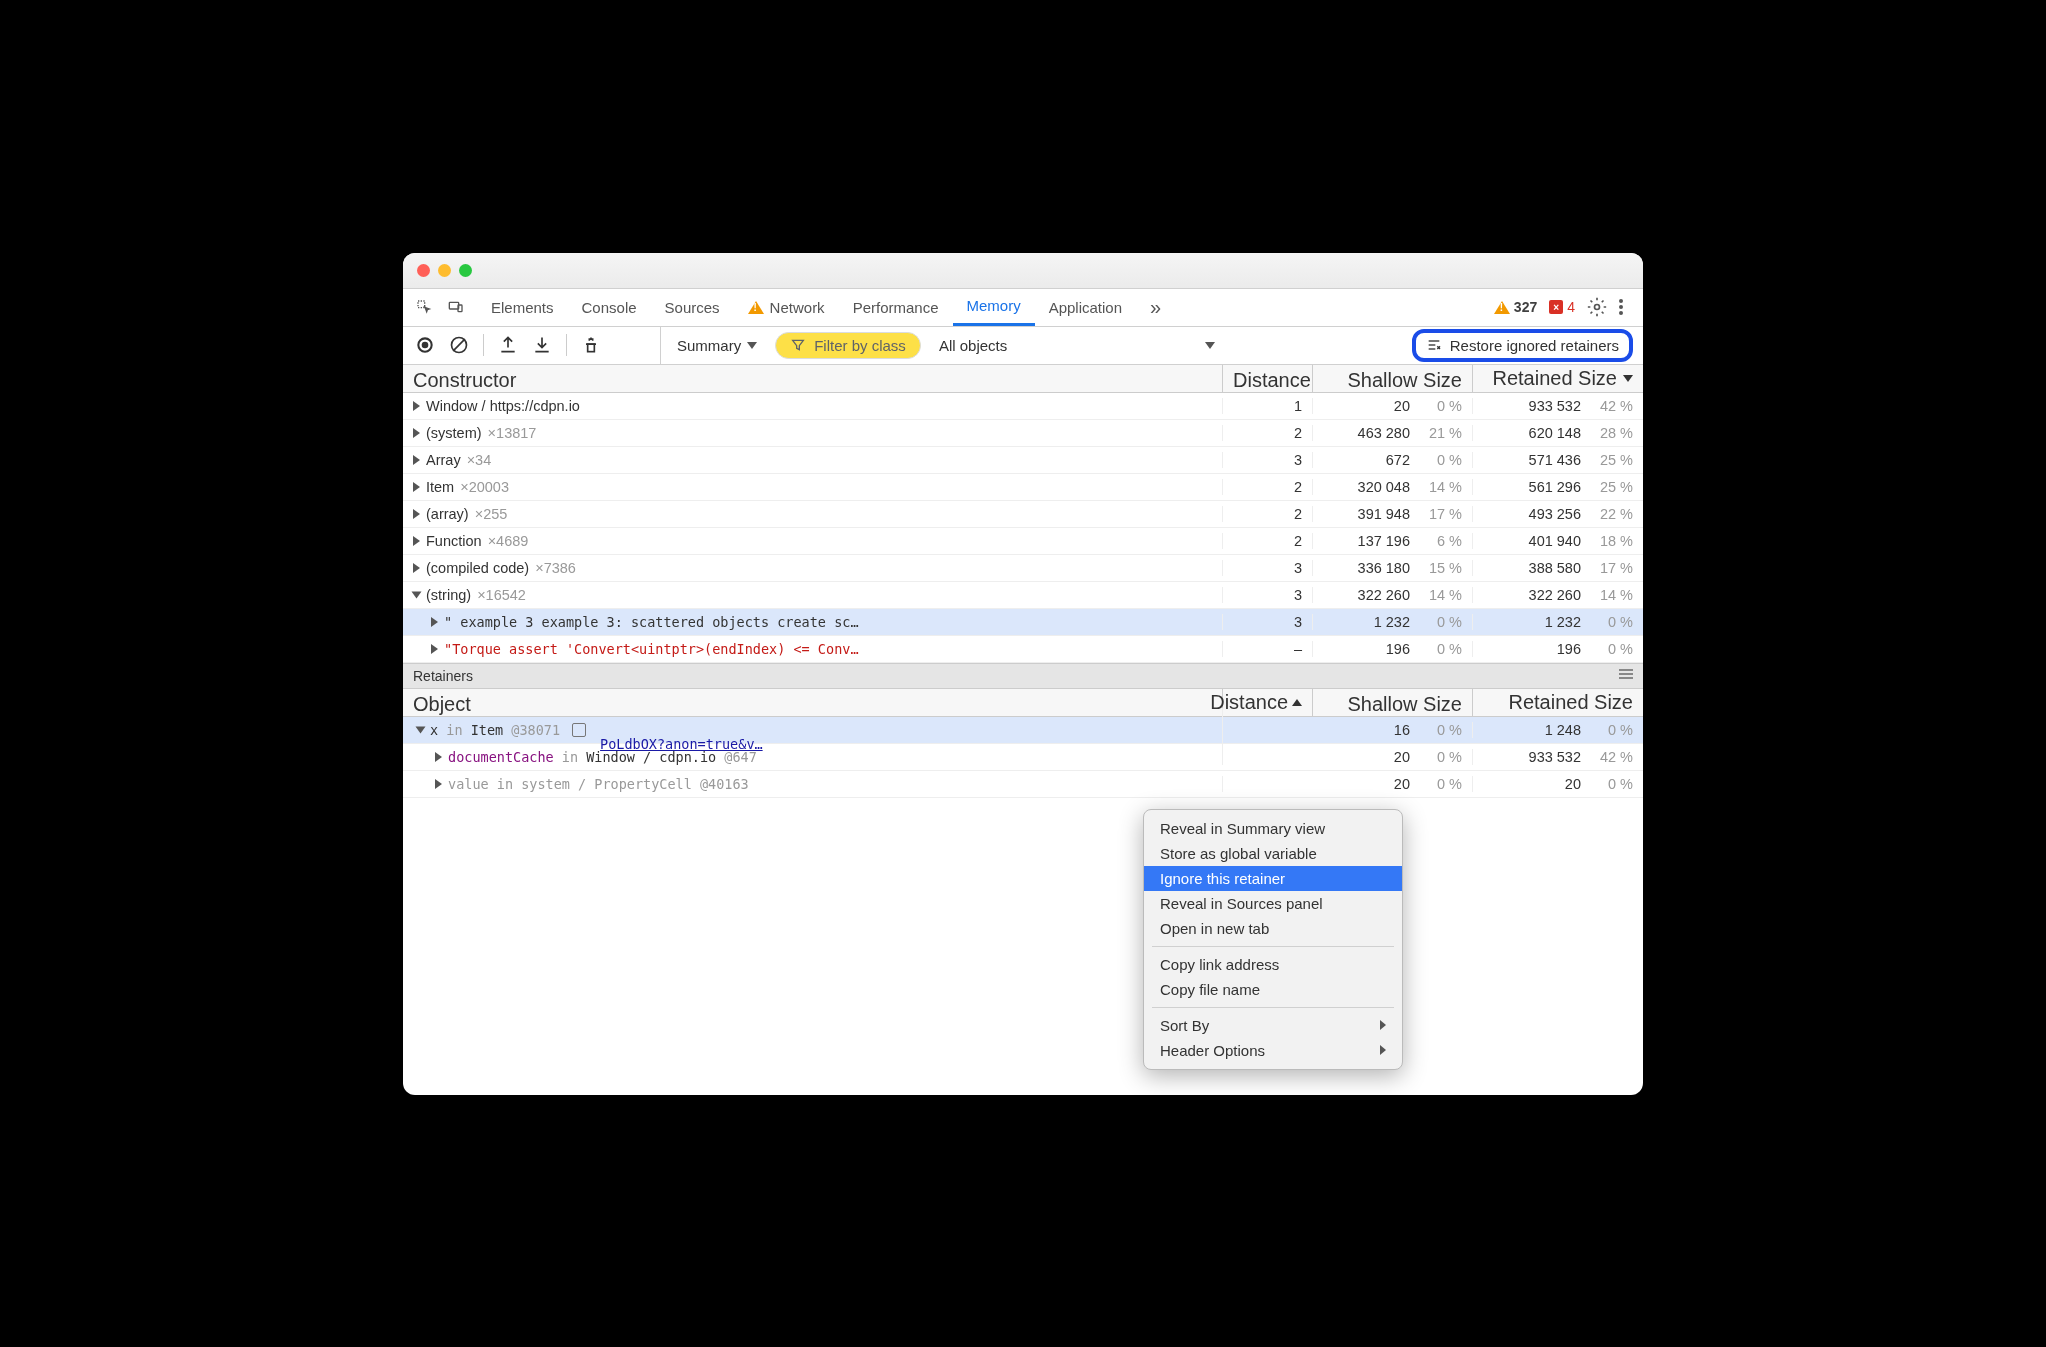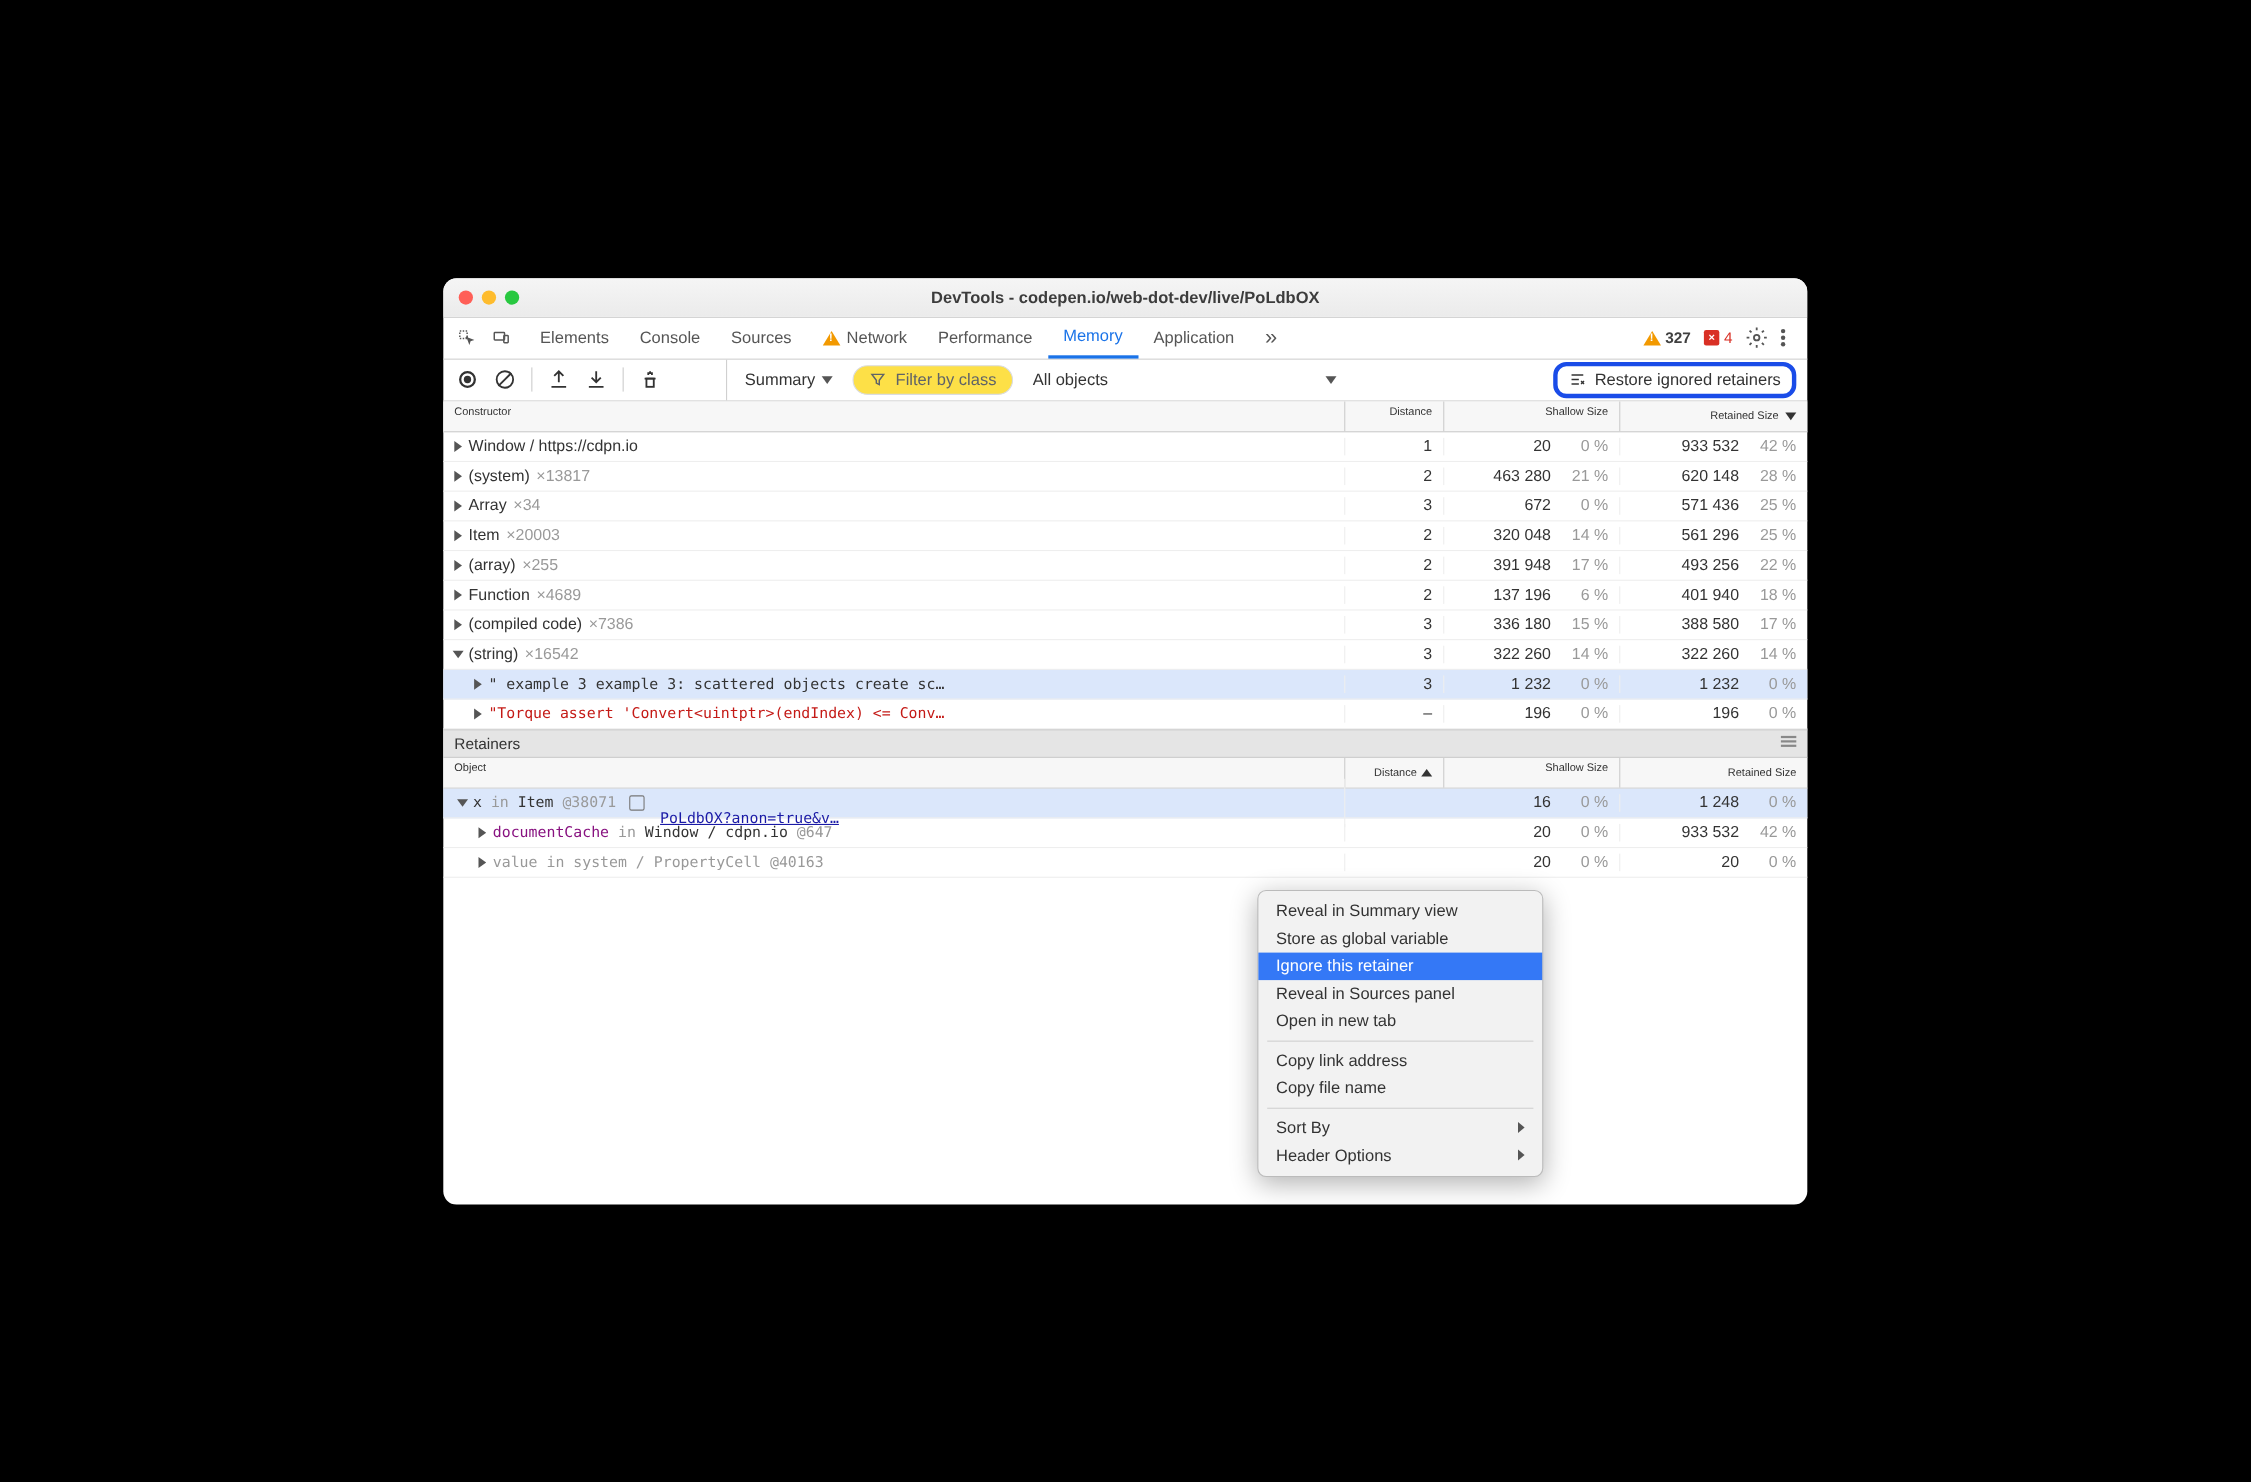--- a/index.html
+++ b/index.html
@@ -32,21 +32,21 @@
 .content { display:flex; height: 730px; }
 .sidebar { width: 258px; border-right:1px solid #d0d0d0; padding: 10px 0; display:flex; flex-direction:column; gap: 8px; }
 .sidebar-title { font-size:15px; padding: 4px 12px; color:#333; }
 .sidebar-section { font-size:13px; color:#888; padding: 6px 12px; letter-spacing: 0.5px; }
 .snap-item { display:flex; align-items:center; gap:10px; background:#e8eaed; margin: 0 6px; border-radius:6px; padding: 6px 8px; }
 .snap-icon { width:18px; color:#555; }
 .snap-text { display:flex; flex-direction:column; }
 .snap-name { font-size:15px; color:#333; }
 .snap-size { font-size:12px; color:#777; }
 .main { flex:1; display:flex; flex-direction:column; border-bottom-right-radius:12px; overflow:visible; }
-.datagrid-header { display:flex; height: 28px; border-bottom: 1px solid #ccc; background:#f7f7f7; font-size:10px; color:#333; }
+.datagrid-header { display:flex; height: 28px; border-bottom: 1px solid #ccc; background:#f7f7f7; font-size:20px; color:#333; }
 .col-c { flex:1; padding: 4px 10px; border-right:1px solid #ccc; }
 .col-d { width: 90px; text-align:right; padding:4px 10px; border-right:1px solid #ccc; }
 .col-s { width: 160px; text-align:right; padding:4px 10px; border-right:1px solid #ccc; }
 .col-r { width: 170px; text-align:right; padding:4px 10px; display:flex; align-items:center; justify-content:flex-end; gap:6px; }
 .row { display:flex; height:27px; border-bottom:1px solid #eee; font-size:14.5px; align-items:center; }
 .row.sel { background:#dbe7fb; }
 .cell-c { flex:1; padding-left:10px; display:flex; align-items:center; gap:6px; border-right:1px solid #eee; overflow:hidden; white-space:nowrap; }
 .cell-d { width:90px; text-align:right; padding-right:10px; border-right:1px solid #eee; }
 .cell-s { width:160px; text-align:right; padding-right:10px; border-right:1px solid #eee; display:flex; justify-content:flex-end; gap:10px; }
 .cell-r { width:170px; text-align:right; padding-right:10px; display:flex; justify-content:flex-end; gap:10px; }
@@ -78,21 +78,20 @@
 </head>
 <body>
 
 <div class="window">
   <div class="titlebar">
     <div class="traffic">
       <div class="tl r"></div>
       <div class="tl y"></div>
       <div class="tl g"></div>
     </div>
-    <div class="title">DevTools - codepen.io/web-dot-dev/live/PoLdbOX</div>
     <div style="width:70px"></div>
   </div>
 
   <div class="tabs">
     <div class="tabs-left">
       <div class="tabicon">
         <svg class="iconsvg" viewBox="0 0 24 24" fill="none" stroke="currentColor" stroke-width="2">
             <rect x="3" y="3" width="10" height="10" stroke-dasharray="2 2"></rect>
             <path d="M12 12l8 3-3 1-1 3-3-8z" fill="currentColor"></path>
           </svg>

